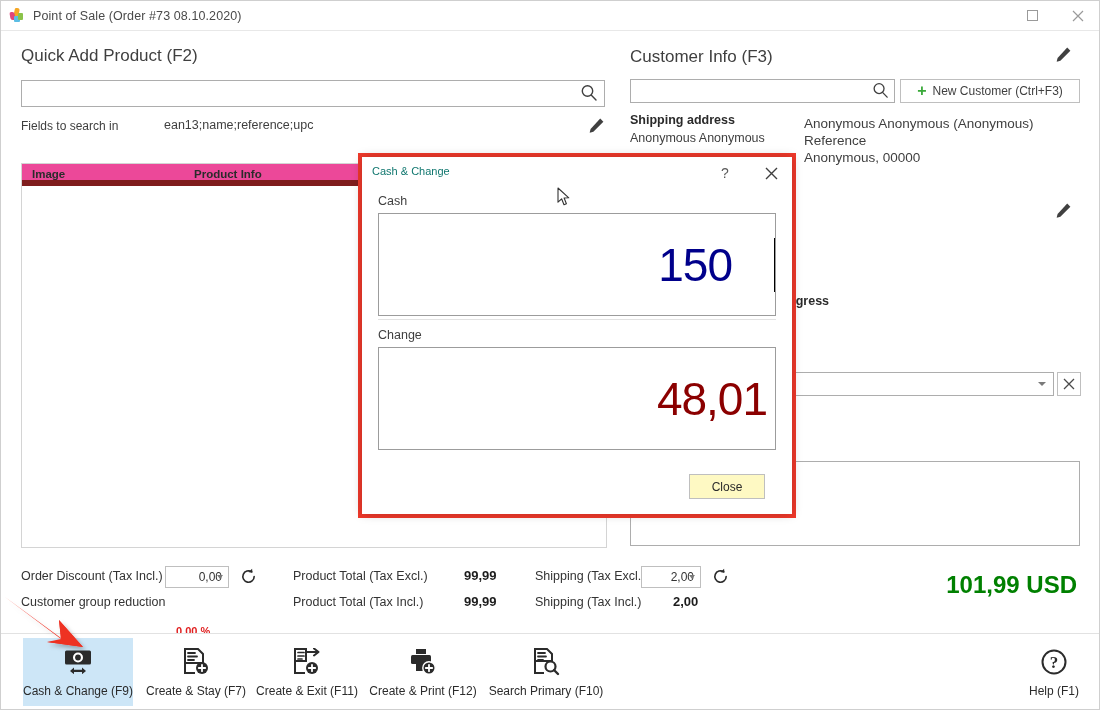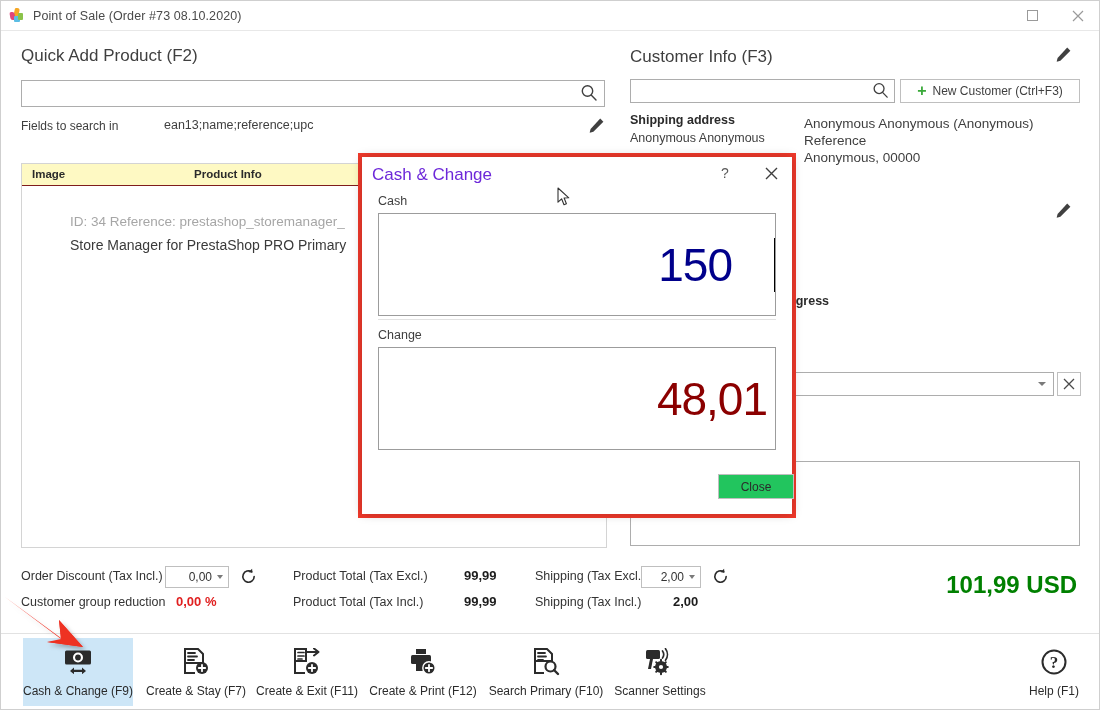--- a/index.html
+++ b/index.html
@@ -68,21 +68,21 @@
   .search-icon-btn {
     position: absolute; width: 22px; height: 22px; color:#3f3f3f;
   }
 
   
   .grid {
     position: absolute; left: 20px; top: 162px; width: 586px; height: 385px;
     border: 1px solid #d4d4d4; background:#fff;
   }
   .grid-head {
-    height: 22px; background: #fef9c3; border-bottom: 1px solid #7f1d1d;
+    height: 22px; background: #ec4899; border-bottom: 6px solid #7f1d1d;
     position: relative;
   }
   .grid-head span {
     position: absolute; top: 4px; font-size: 11.5px; color: #2b2b2b; font-weight: 600;
   }
   .grid-row { position: relative; height: 56px; }
   .row-ref {
     position: absolute; left: 48px; top: 28px; font-size: 13.5px; color: #a6a6a6;
     white-space: nowrap;
   }
@@ -122,25 +122,25 @@
   }
 
   .notebox {
     position:absolute; left:629px; top:460px; width:450px; height:85px;
     border:1px solid #adadad; background:#fff;
   }
 
   
   .tot-label { position:absolute; font-size:12.5px; color:#333; white-space:nowrap;}
   .tot-val { position:absolute; font-size:13px; color:#1c1c1c; font-weight:700;}
-  .tot-red { position:absolute; font-size:13px; color:#e02020; font-weight:700;}
+  .tot-red { position:absolute; font-size:11px; color:#e02020; font-weight:700;margin-top:31px;}
   .spin {
     position:absolute; height:22px; border:1px solid #bfbfbf; background:#fff;
     font-size:12px; color:#333; display:flex; align-items:center; justify-content:flex-end;
-    padding-right:16px;
+    padding-right:6px;
   }
   .spin .caret {
     position:absolute; right:5px; top:50%; transform:translateY(-50%);
     width:0;height:0;border-left:3.5px solid transparent;border-right:3.5px solid transparent;
     border-top:4px solid #7a7a7a;
   }
   .refresh { position:absolute; width:18px; height:18px; color:#2b2b2b;}
   .grand-total {
     position:absolute; right:22px; top:570px; font-size:24px; font-weight:700; color:#008000;
   }
@@ -164,21 +164,21 @@
   .modal-highlight {
     position:absolute; left:357px; top:152px; width:438px; height:365px;
     border:4px solid #f0392b;
   }
   .modal {
     position:absolute; left:361px; top:156px; width:430px; height:357px;
     background:#fff;
     box-shadow: 0 0 10px rgba(0,0,0,.22);
   }
   .modal-title {
-    position:absolute; left:10px; top:8px; font-size:17px; color:#6d28d9;
+    position:absolute; left:10px; top:8px; font-size:11px; color:#0f766e;
   }
   .modal-help {
     position:absolute; left:352px; top:5px; width:22px; height:22px;
     display:flex;align-items:center;justify-content:center;
     font-size:14px; color:#5a5a5a;
   }
   .modal-close {
     position:absolute; left:396px; top:3px; width:26px; height:26px;
     display:flex;align-items:center;justify-content:center; color:#3f3f3f;
   }
@@ -194,22 +194,22 @@
     display:inline-block; width:1px; height:54px; background:#000; margin-left:1px;
     vertical-align:middle;
   }
   .change-val {
     font-size:46px; color:#8b0000; line-height:1; padding-right:8px; letter-spacing:-1px;
   }
   .divider-line {
     position:absolute; left:16px; top:162px; width:398px; height:1px; background:#e2e2e2;
   }
   .close-btn {
-    position:absolute; left:356px; top:317px; width:76px; height:25px;
-    border:1px solid #bfbfbf; background:#22c55e;
+    position:absolute; left:327px; top:317px; width:76px; height:25px;
+    border:1px solid #bfbfbf; background:#fef9c3;
     display:flex; align-items:center; justify-content:center;
     font-size:12px; color:#2b2b2b;
   }
 
   
   .cursor { position:absolute; left:556px; top:186px; width:14px; height:20px; }
   .red-arrow { position:absolute; left:2px; top:594px; width:110px; height:62px; }
 </style>
 </head>
 <body>
@@ -253,24 +253,20 @@
   <div class="pencil" style="left:585px; top:115px;">
     <svg width="20" height="20" viewBox="0 0 20 20">
         <path d="M14.2 2.6 L17.4 5.8 L7.4 15.8 L3.6 16.8 L4.6 13 Z" fill="#404040"></path>
       </svg>
   </div>
 
   <div class="grid">
     <div class="grid-head">
       <span style="left:10px;">Image</span>
       <span style="left:172px;">Product Info</span>
-    </div>
-    <div class="grid-row">
-      <div class="row-ref">ID: 34 Reference: prestashop_storemanager_</div>
-      <div class="row-name">Store Manager for PrestaShop PRO Primary</div>
     </div>
   </div>
 
   <div class="sec-title" style="left:629px; top:46px;">Customer Info (F3)</div>
   <div class="pencil" style="left:1052px; top:44px;">
     <svg width="20" height="20" viewBox="0 0 20 20">
         <path d="M14.2 2.6 L17.4 5.8 L7.4 15.8 L3.6 16.8 L4.6 13 Z" fill="#404040"></path>
       </svg>
   </div>
 
@@ -409,34 +405,20 @@
           <path d="M4 1 H16 L21 6 V13 H4 Z" fill="none" stroke="#2b2b2b" stroke-width="2"></path>
           <path d="M7 5 H14 M7 8.5 H15 M7 12 H12" stroke="#2b2b2b" stroke-width="1.8" stroke-linecap="round"></path>
           <path d="M4 13 V25 H13" fill="none" stroke="#2b2b2b" stroke-width="2"></path>
           <circle cx="19.5" cy="18.5" r="5" fill="none" stroke="#2b2b2b" stroke-width="2.2"></circle>
           <path d="M23 22 L27 26" stroke="#2b2b2b" stroke-width="2.4" stroke-linecap="round"></path>
         </svg>
       </div>
       <div class="tb-lbl">Search Primary (F10)</div>
     </div>
 
-    <div class="tb-item" style="left:607px; width:104px;">
-      <div class="tb-ico">
-        <svg width="32" height="28" viewBox="0 0 32 28">
-          <rect x="2" y="2" width="14" height="9" rx="1.5" fill="#2b2b2b"></rect>
-          <path d="M6 11 L9 11 L7 21 L4 21 Z" fill="#2b2b2b"></path>
-          <path d="M18.5 3 A6 6 0 0 1 18.5 10" fill="none" stroke="#2b2b2b" stroke-width="1.7" stroke-linecap="round"></path>
-          <path d="M21.5 0.8 A9.6 9.6 0 0 1 21.5 12.3" fill="none" stroke="#2b2b2b" stroke-width="1.7" stroke-linecap="round"></path>
-          <circle cx="17" cy="19" r="6" fill="#2b2b2b"></circle>
-          <circle cx="17" cy="19" r="2.1" fill="#fff"></circle>
-          <path d="M17 11.8 V13 M17 25 V26.2 M10.2 19 H11.4 M22.6 19 H23.8 M12.2 14.2 L13 15 M21 23 L21.8 23.8 M21.8 14.2 L21 15 M13 23 L12.2 23.8" stroke="#2b2b2b" stroke-width="2" stroke-linecap="round"></path>
-        </svg>
-      </div>
-      <div class="tb-lbl">Scanner Settings</div>
-    </div>
 
     <div class="tb-item" style="left:1018px; width:70px;">
       <div class="tb-ico">
         <svg width="28" height="28" viewBox="0 0 28 28">
           <circle cx="14" cy="14" r="11.5" fill="none" stroke="#2b2b2b" stroke-width="2"></circle>
           <text x="14" y="20" text-anchor="middle" font-family="Liberation Serif, serif" font-size="17" font-weight="bold" fill="#2b2b2b">?</text>
         </svg>
       </div>
       <div class="tb-lbl">Help (F1)</div>
     </div>

